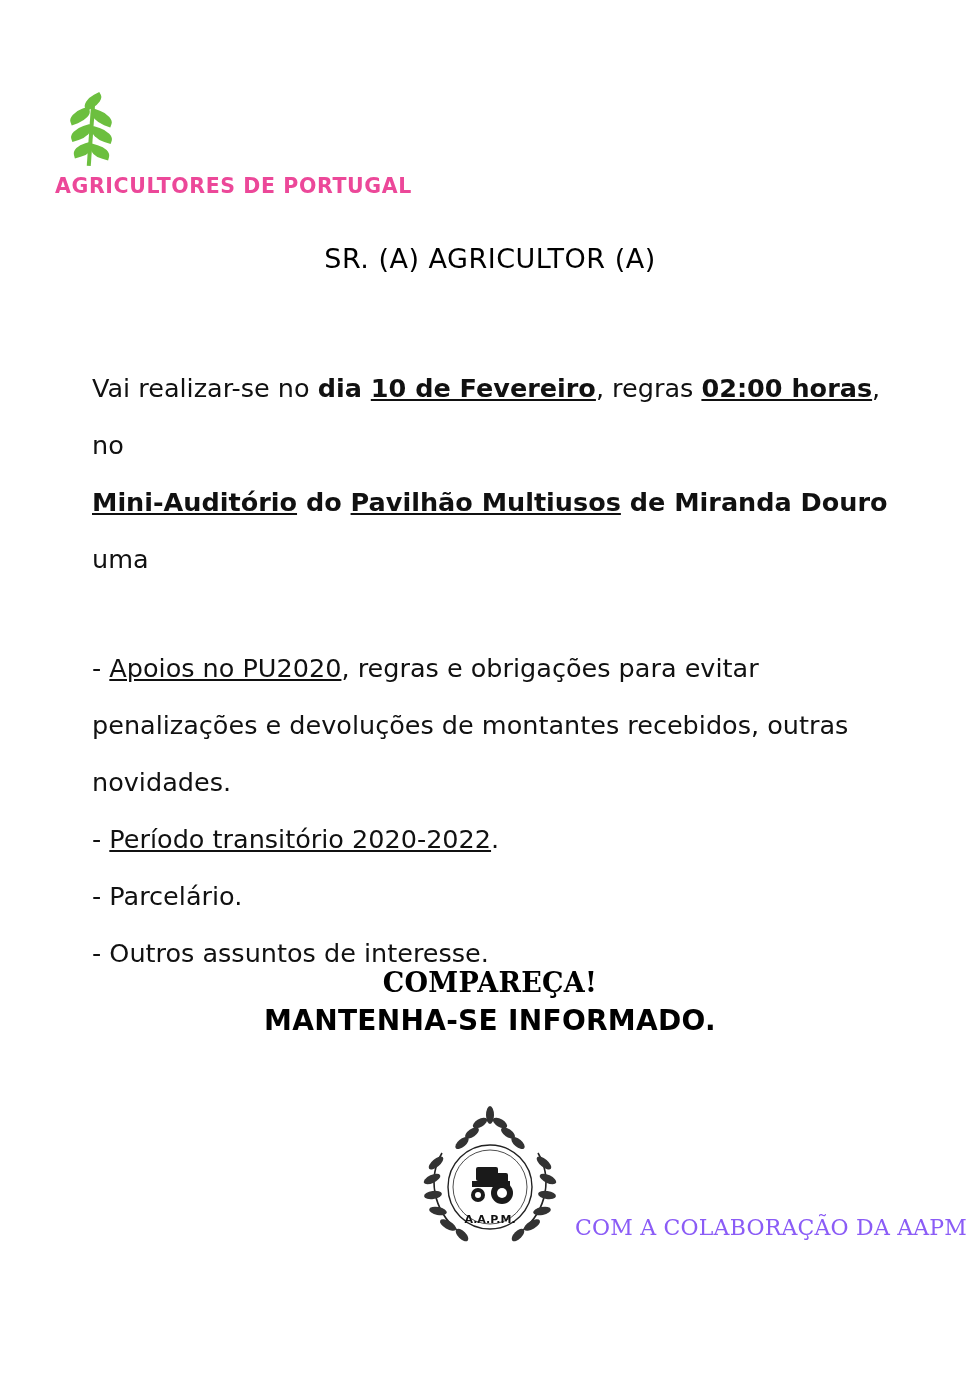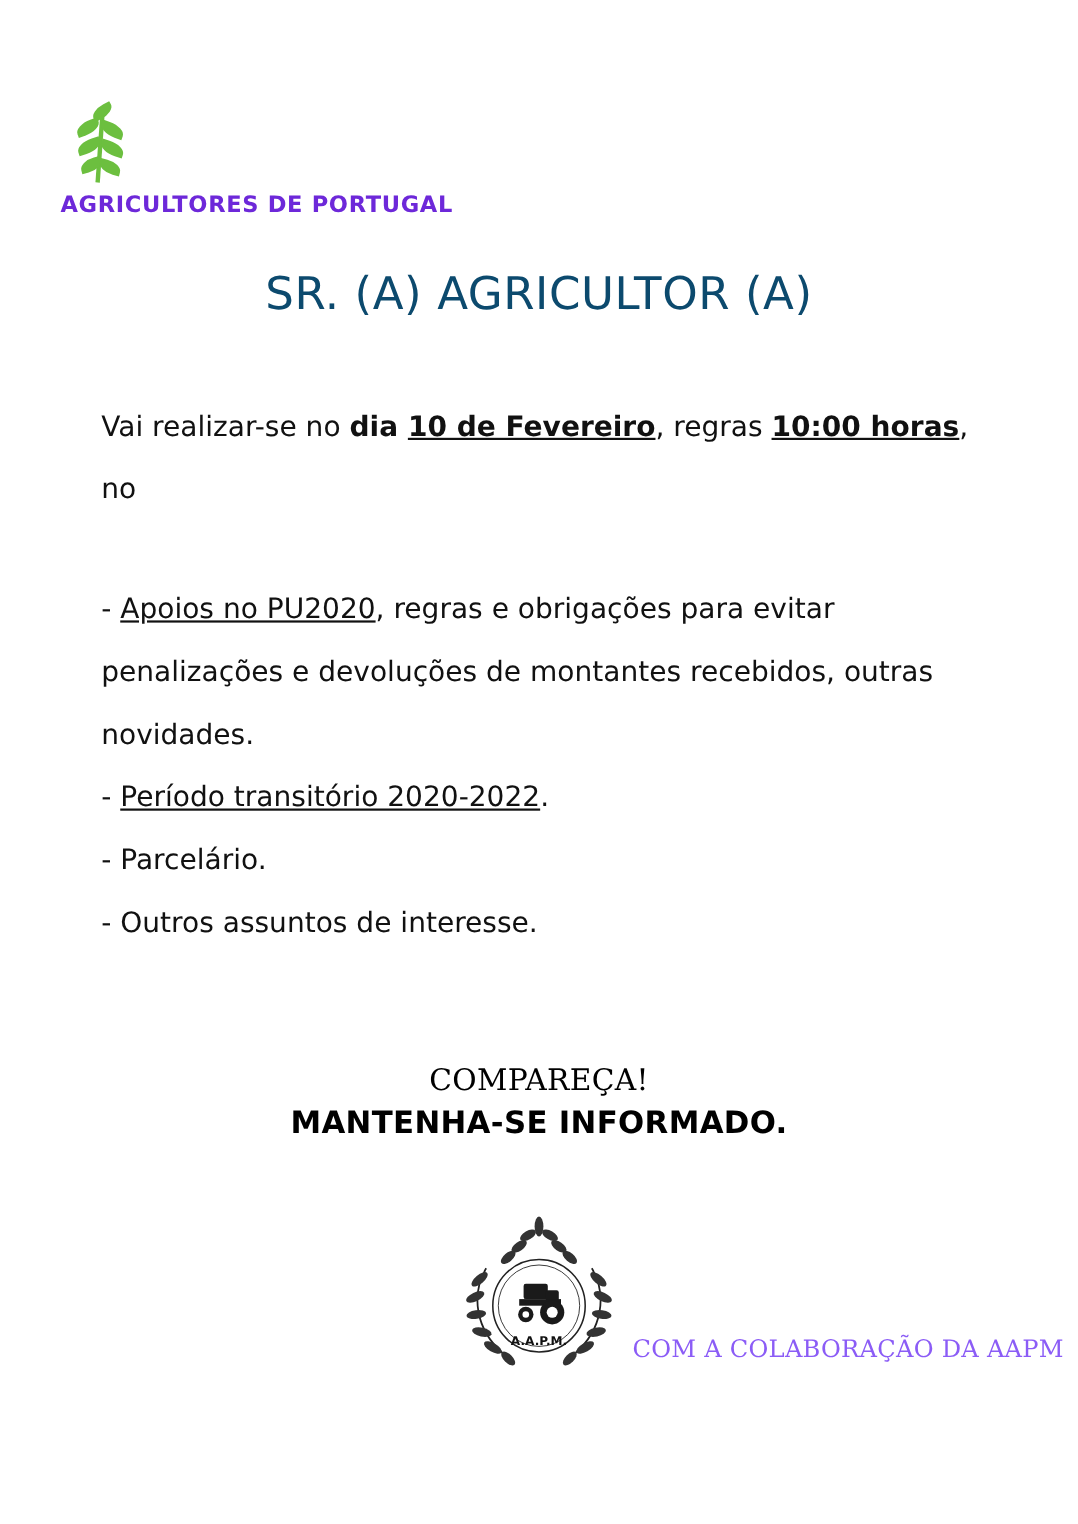--- a/index.html
+++ b/index.html
@@ -62,35 +62,35 @@
     height: 64px;
     background: #6cbf3f;
     transform: rotate(4deg);
   }
   .logo-sub {
     margin-top: 4px;
     font-family: "DejaVu Sans", sans-serif;
     font-weight: bold;
     font-size: 20.5px;
     letter-spacing: 0.6px;
-    color: #6d28d9;
+    color: #ec4899;
     white-space: nowrap;
   }
 
   
   .doc-title {
     position: absolute;
     left: 0;
     right: 0;
     top: 243px;
     text-align: center;
     font-family: "DejaVu Sans", sans-serif;
-    font-size: 41px;
+    font-size: 27px;
     letter-spacing: 0.5px;
-    color: #0c4a6e;
+    color: #000000;
   }
 
   .body-text {
     position: absolute;
     left: 92px;
     right: 92px;
     top: 360px;
     font-family: "DejaVu Sans", sans-serif;
     font-size: 25.5px;
     line-height: 57px;
@@ -103,21 +103,21 @@
 
   .closing {
     position: absolute;
     left: 0;
     right: 0;
     top: 965px;
     text-align: center;
   }
   .closing-1 {
     font-family: "DejaVu Serif", serif;
-    font-weight: normal;
+    font-weight: bold;
     font-size: 27px;
     letter-spacing: 0.3px;
     line-height: 36px;
   }
   .closing-2 {
     font-family: "DejaVu Sans", sans-serif;
     font-weight: bold;
     font-size: 28px;
     letter-spacing: 0.3px;
     line-height: 40px;
@@ -160,23 +160,26 @@
     </div>
   </div>
   <div class="logo-sub">AGRICULTORES DE PORTUGAL</div>
 </div>
 
 <div class="doc-title">SR. (A) AGRICULTOR (A)</div>
 
 <div class="body-text">
 
   <p>
-    <span>Vai realizar-se no </span><span class="b">dia </span><span class="b u">10 de Fevereiro</span><span>, regras </span><span class="b u">10:00 horas</span><span>, no</span>
-  </p>
-
+    <span>Vai realizar-se no </span><span class="b">dia </span><span class="b u">10 de Fevereiro</span><span>, regras </span><span class="b u">02:00 horas</span><span>, no</span>
+  </p>
+
+  <p>
+    <span class="b u">Mini-Auditório</span><span class="b"> do </span><span class="b u">Pavilhão Multiusos</span><span class="b"> de </span><span class="b">Miranda Douro</span><span> uma</span>
+  </p>
 
 
   <div class="para-gap"></div>
 
   <p>
     <span>- </span><span class="u">Apoios no PU2020</span><span>, regras e obrigações para evitar</span>
   </p>
   <p>penalizações e devoluções de montantes recebidos, outras</p>
   <p>novidades.</p>
 

